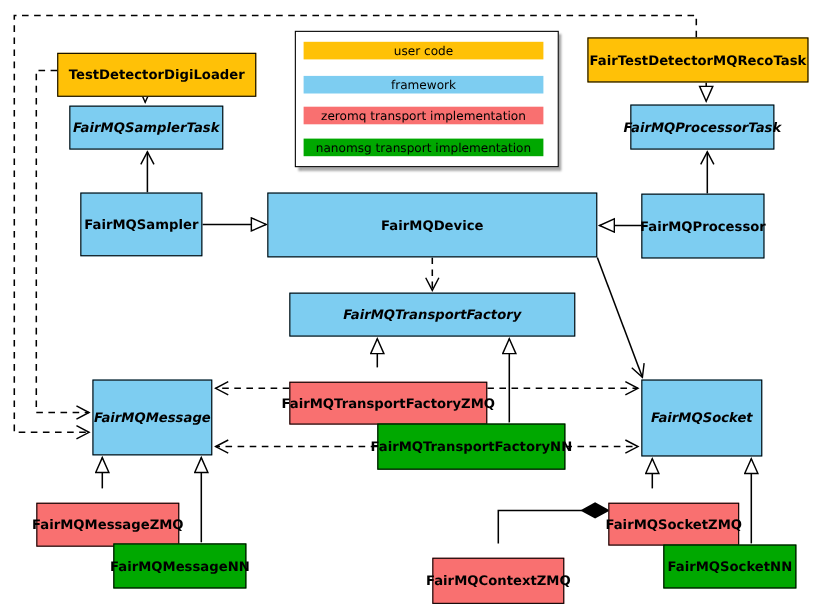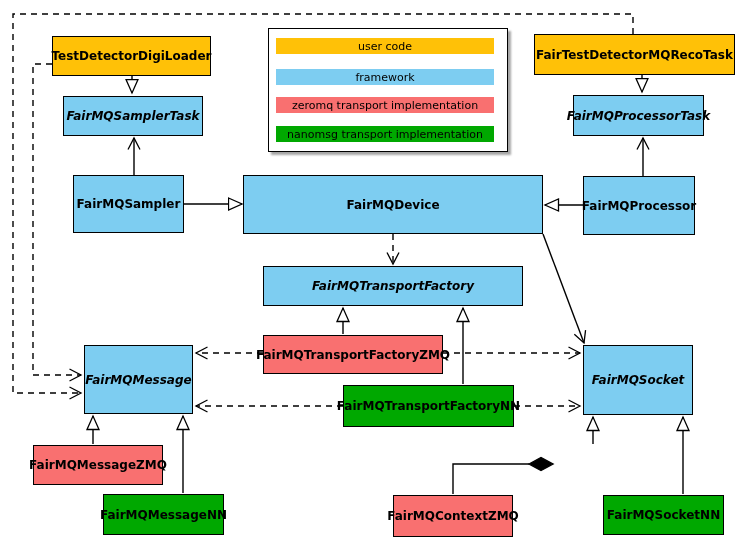--- a/index.html
+++ b/index.html
@@ -25,21 +25,21 @@
     display: flex;
     align-items: center;
     justify-content: center;
     text-align: center;
     font-size: 12px;
     font-weight: bold;
     color: #000;
   }
   .node.user      { background: #FFC107; }
   .node.framework { background: #7DCDF1; }
-  .node.zeromq    { background: #F97070; }
+  .node.zeromq    { background: #F97070; margin-top: 12px; }
   .node.nanomsg   { background: #00A800; }
   .node.abstract  { font-style: italic; }
   .legend {
     position: absolute;
     left: 268px; top: 28px;
     width: 240px; height: 124px;
     border: 1.5px solid #000;
     box-sizing: border-box;
     background: #ffffff;
     z-index: 2;
@@ -117,21 +117,21 @@
       <span>framework</span>
     </div>
     <div class="legend-strip zeromq">
       <span>zeromq transport implementation</span>
     </div>
     <div class="legend-strip nanomsg">
       <span>nanomsg transport implementation</span>
     </div>
   </div>
 
-  <div class="node user" style="left:52px;top:36px;width:159px;height:40px">
+  <div class="node user" style="left:52px;top:48px;width:181px;height:40px">
     <span>TestDetectorDigiLoader</span>
   </div>
 
   <div class="node user" style="left:534px;top:34px;width:201px;height:41px">
     <span>FairTestDetectorMQRecoTask</span>
   </div>
 
   <div class="node framework abstract" style="left:63px;top:96px;width:140px;height:40px">
     <span>FairMQSamplerTask</span>
   </div>
@@ -177,18 +177,21 @@
   </div>
 
   <div class="node nanomsg" style="left:103px;top:494px;width:121px;height:41px">
     <span>FairMQMessageNN</span>
   </div>
 
   <div class="node zeromq" style="left:393px;top:495px;width:120px;height:42px">
     <span>FairMQContextZMQ</span>
   </div>
 
+  <div class="node zeromq" style="left:553px;top:445px;width:119px;height:39px">
+    <span>FairMQSocketZMQ</span>
+  </div>
 
   <div class="node nanomsg" style="left:603px;top:495px;width:121px;height:40px">
     <span>FairMQSocketNN</span>
   </div>
 
 </div>
 
 </body></html>

